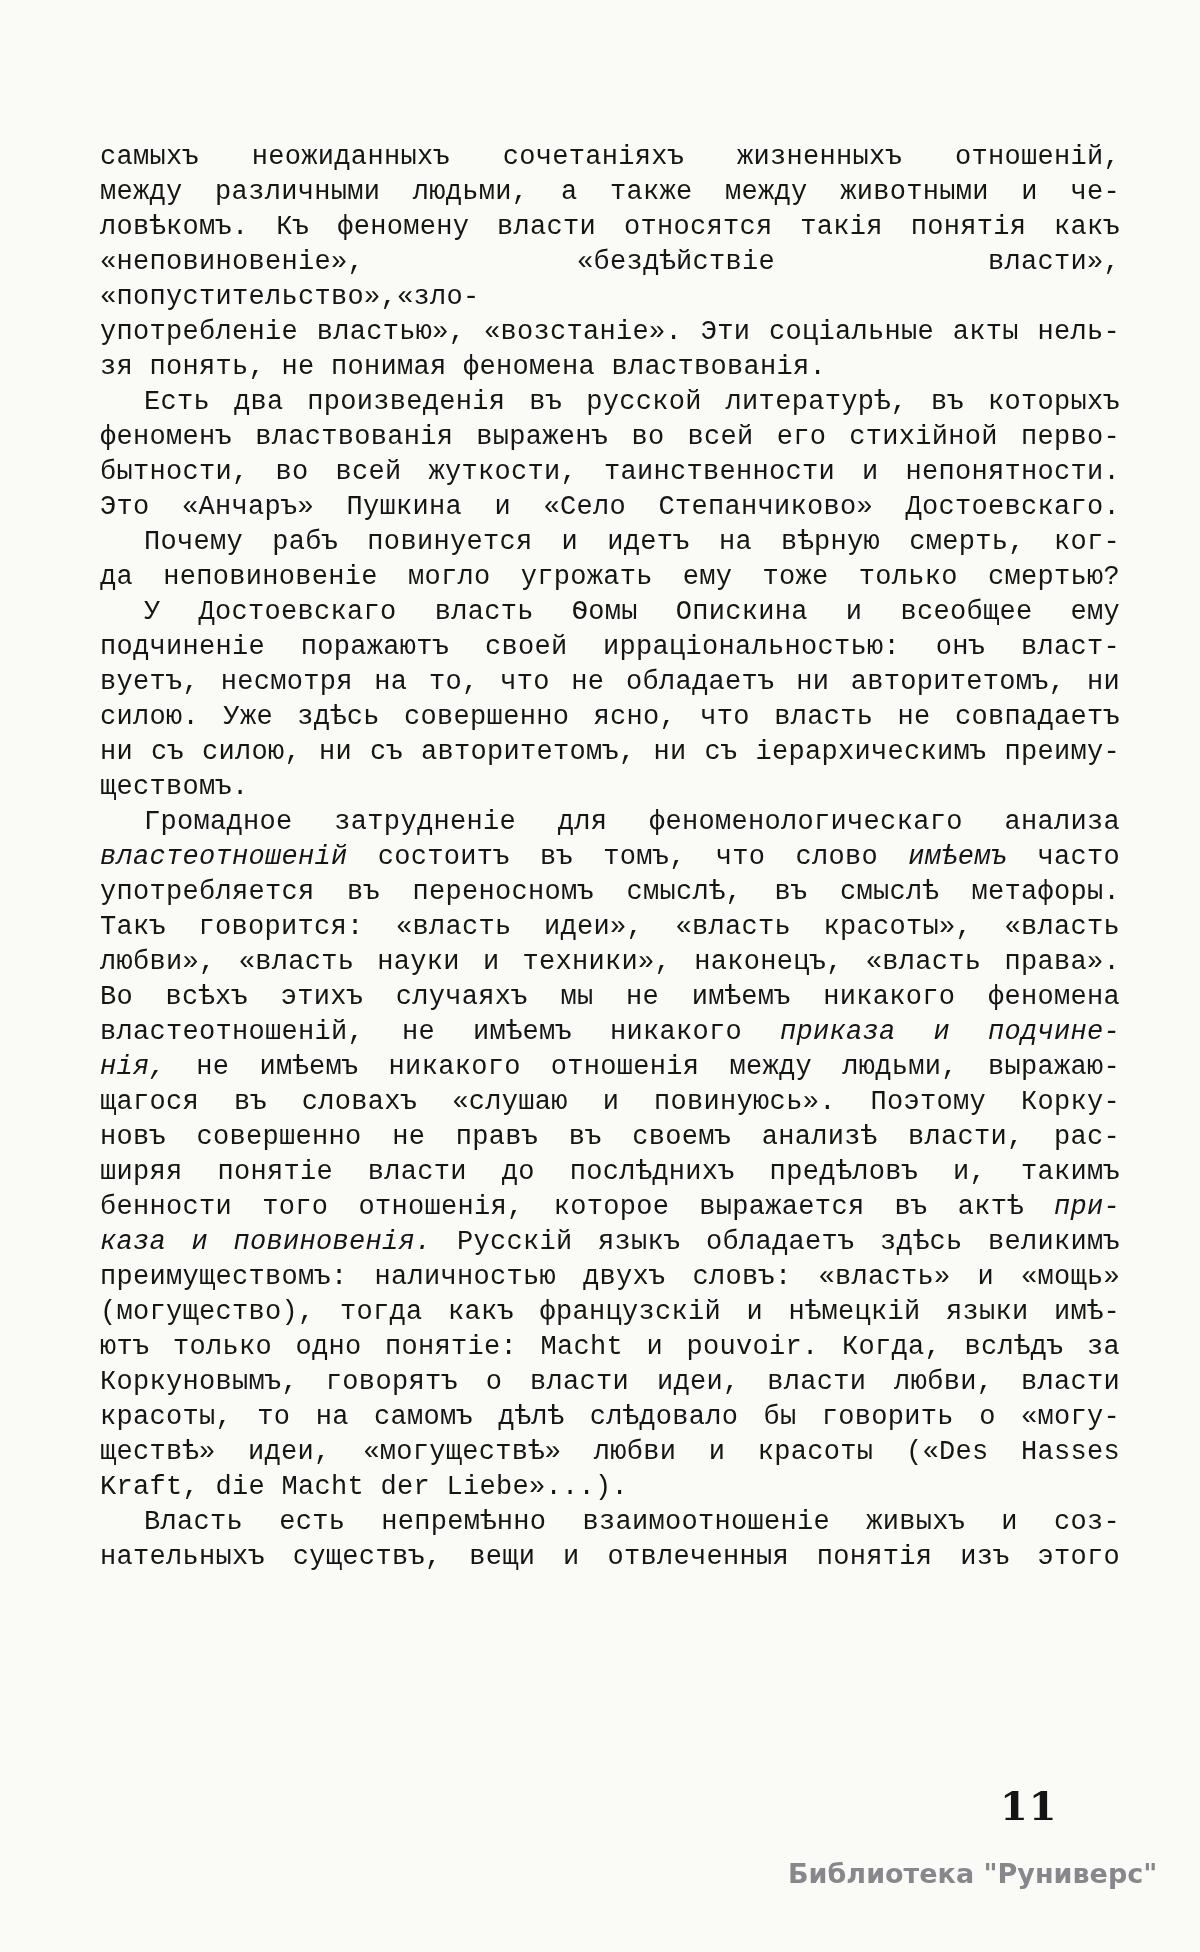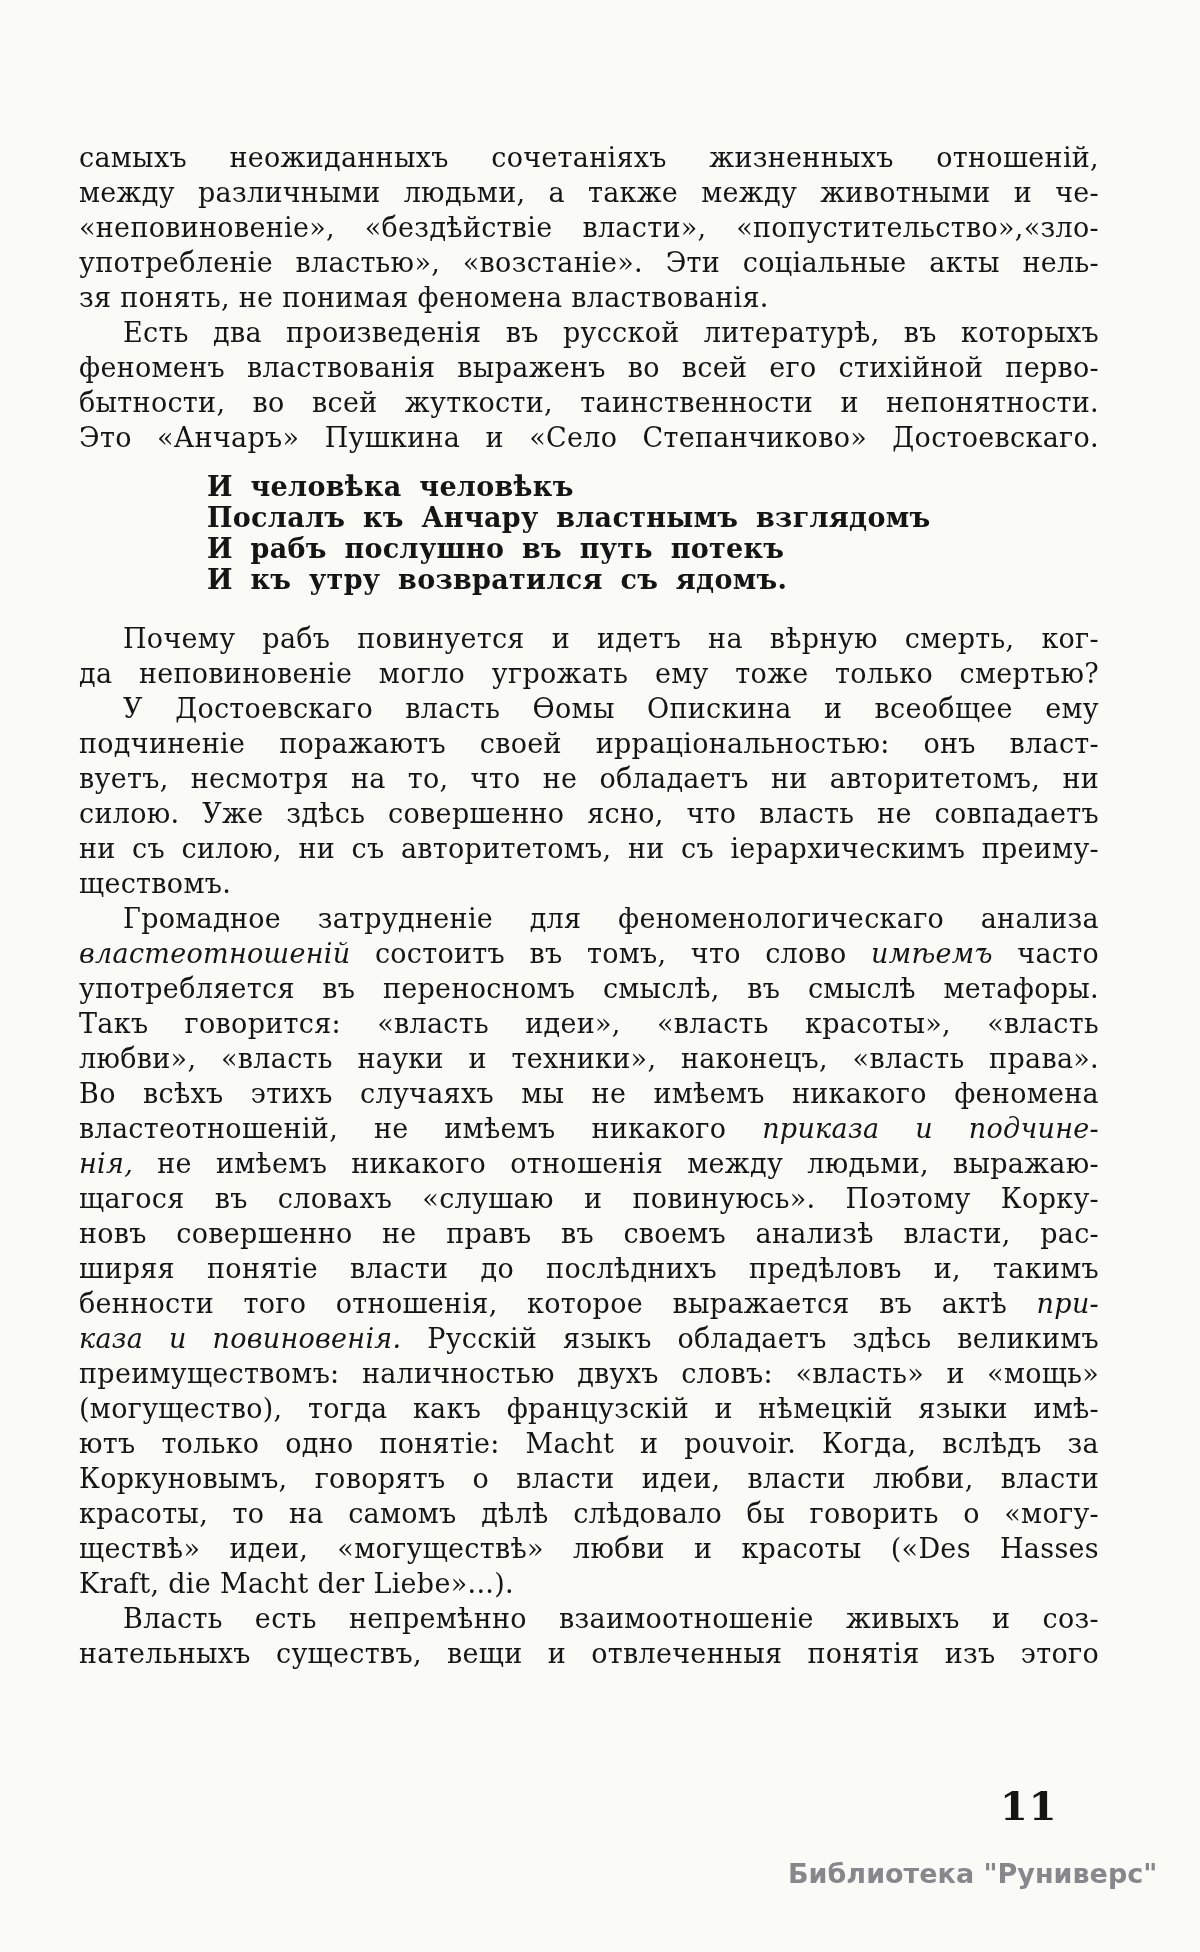--- a/index.html
+++ b/index.html
@@ -2,21 +2,21 @@
 <html><head>
 <meta charset="utf-8">
 <style>
   html,body{margin:0;padding:0;}
   body{
     width:1200px;height:1952px;position:relative;overflow:hidden;
     background:#fafaf7;color:#151515;
     font-family:"DejaVu Serif", serif;
   }
   .scan-page{position:absolute;inset:0;}
-  .text-column{position:absolute;left:79px;top:140px;width:1020px;}
+  .text-column{position:absolute;left:100px;top:140px;width:1020px;font-family:Liberation Mono, monospace;}
   .block{margin:0;}
   .line{
     font-size:27px;line-height:35px;letter-spacing:0.3px;
     text-align:justify;text-align-last:justify;
   }
   .line.plain{text-align:left;text-align-last:left;}
   .line.indent{text-indent:44px;}
   .line em{font-style:italic;}
   .block.verse{margin:16px 0 26px 128px;font-weight:bold;}
   .block.verse .line{
@@ -34,35 +34,30 @@
   }
 </style>
 </head>
 <body style="background: rgb(250, 250, 247); color: rgb(21, 21, 21);">
 
 <div class="scan-page">
   <div class="text-column" id="text-root">
       <div class="block p">
         <div class="line"><span>самыхъ неожиданныхъ сочетаніяхъ жизненныхъ отношеній,</span></div>
         <div class="line"><span>между различными людьми, а также между животными и че-</span></div>
+        <div class="line"><span>ловѣкомъ. Къ феномену власти относятся такія понятія какъ</span></div>
         <div class="line"><span>«неповиновеніе», «бездѣйствіе власти», «попустительство»,«зло-</span></div>
         <div class="line"><span>употребленіе властью», «возстаніе». Эти соціальные акты нель-</span></div>
         <div class="line plain"><span>зя понять, не понимая феномена властвованія.</span></div>
       </div>
       <div class="block p">
         <div class="line indent"><span>Есть два произведенія въ русской литературѣ, въ которыхъ</span></div>
         <div class="line"><span>феноменъ властвованія выраженъ во всей его стихійной перво-</span></div>
         <div class="line"><span>бытности, во всей жуткости, таинственности и непонятности.</span></div>
         <div class="line"><span>Это «Анчаръ» Пушкина и «Село Степанчиково» Достоевскаго.</span></div>
-      </div>
-      <div class="block verse">
-        <div class="line plain"><span>И человѣка человѣкъ</span></div>
-        <div class="line plain"><span>Послалъ къ Анчару властнымъ взглядомъ</span></div>
-        <div class="line plain"><span>И рабъ послушно въ путь потекъ</span></div>
-        <div class="line plain"><span>И къ утру возвратился съ ядомъ.</span></div>
       </div>
       <div class="block p">
         <div class="line indent"><span>Почему рабъ повинуется и идетъ на вѣрную смерть, ког-</span></div>
         <div class="line"><span>да неповиновеніе могло угрожать ему тоже только смертью?</span></div>
       </div>
       <div class="block p">
         <div class="line indent"><span>У Достоевскаго власть Ѳомы Опискина и всеобщее ему</span></div>
         <div class="line"><span>подчиненіе поражаютъ своей ирраціональностью: онъ власт-</span></div>
         <div class="line"><span>вуетъ, несмотря на то, что не обладаетъ ни авторитетомъ, ни</span></div>
         <div class="line"><span>силою. Уже здѣсь совершенно ясно, что власть не совпадаетъ</span></div>

